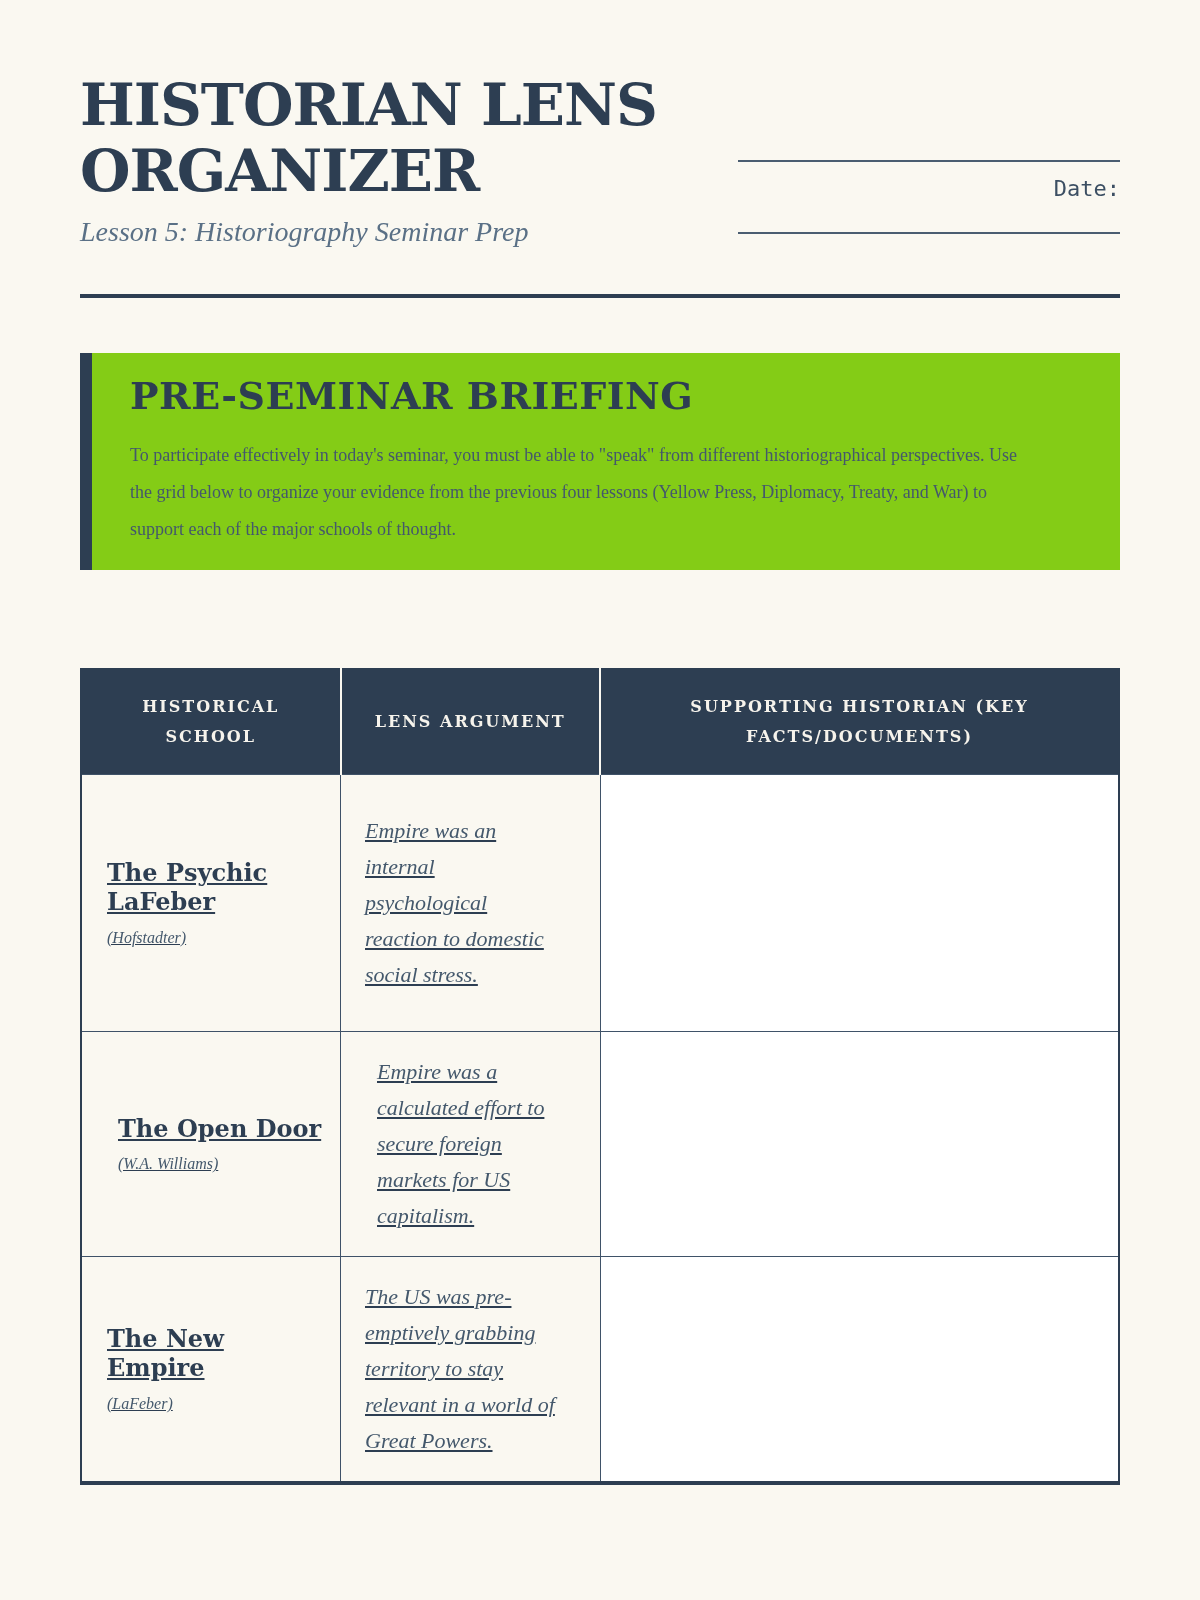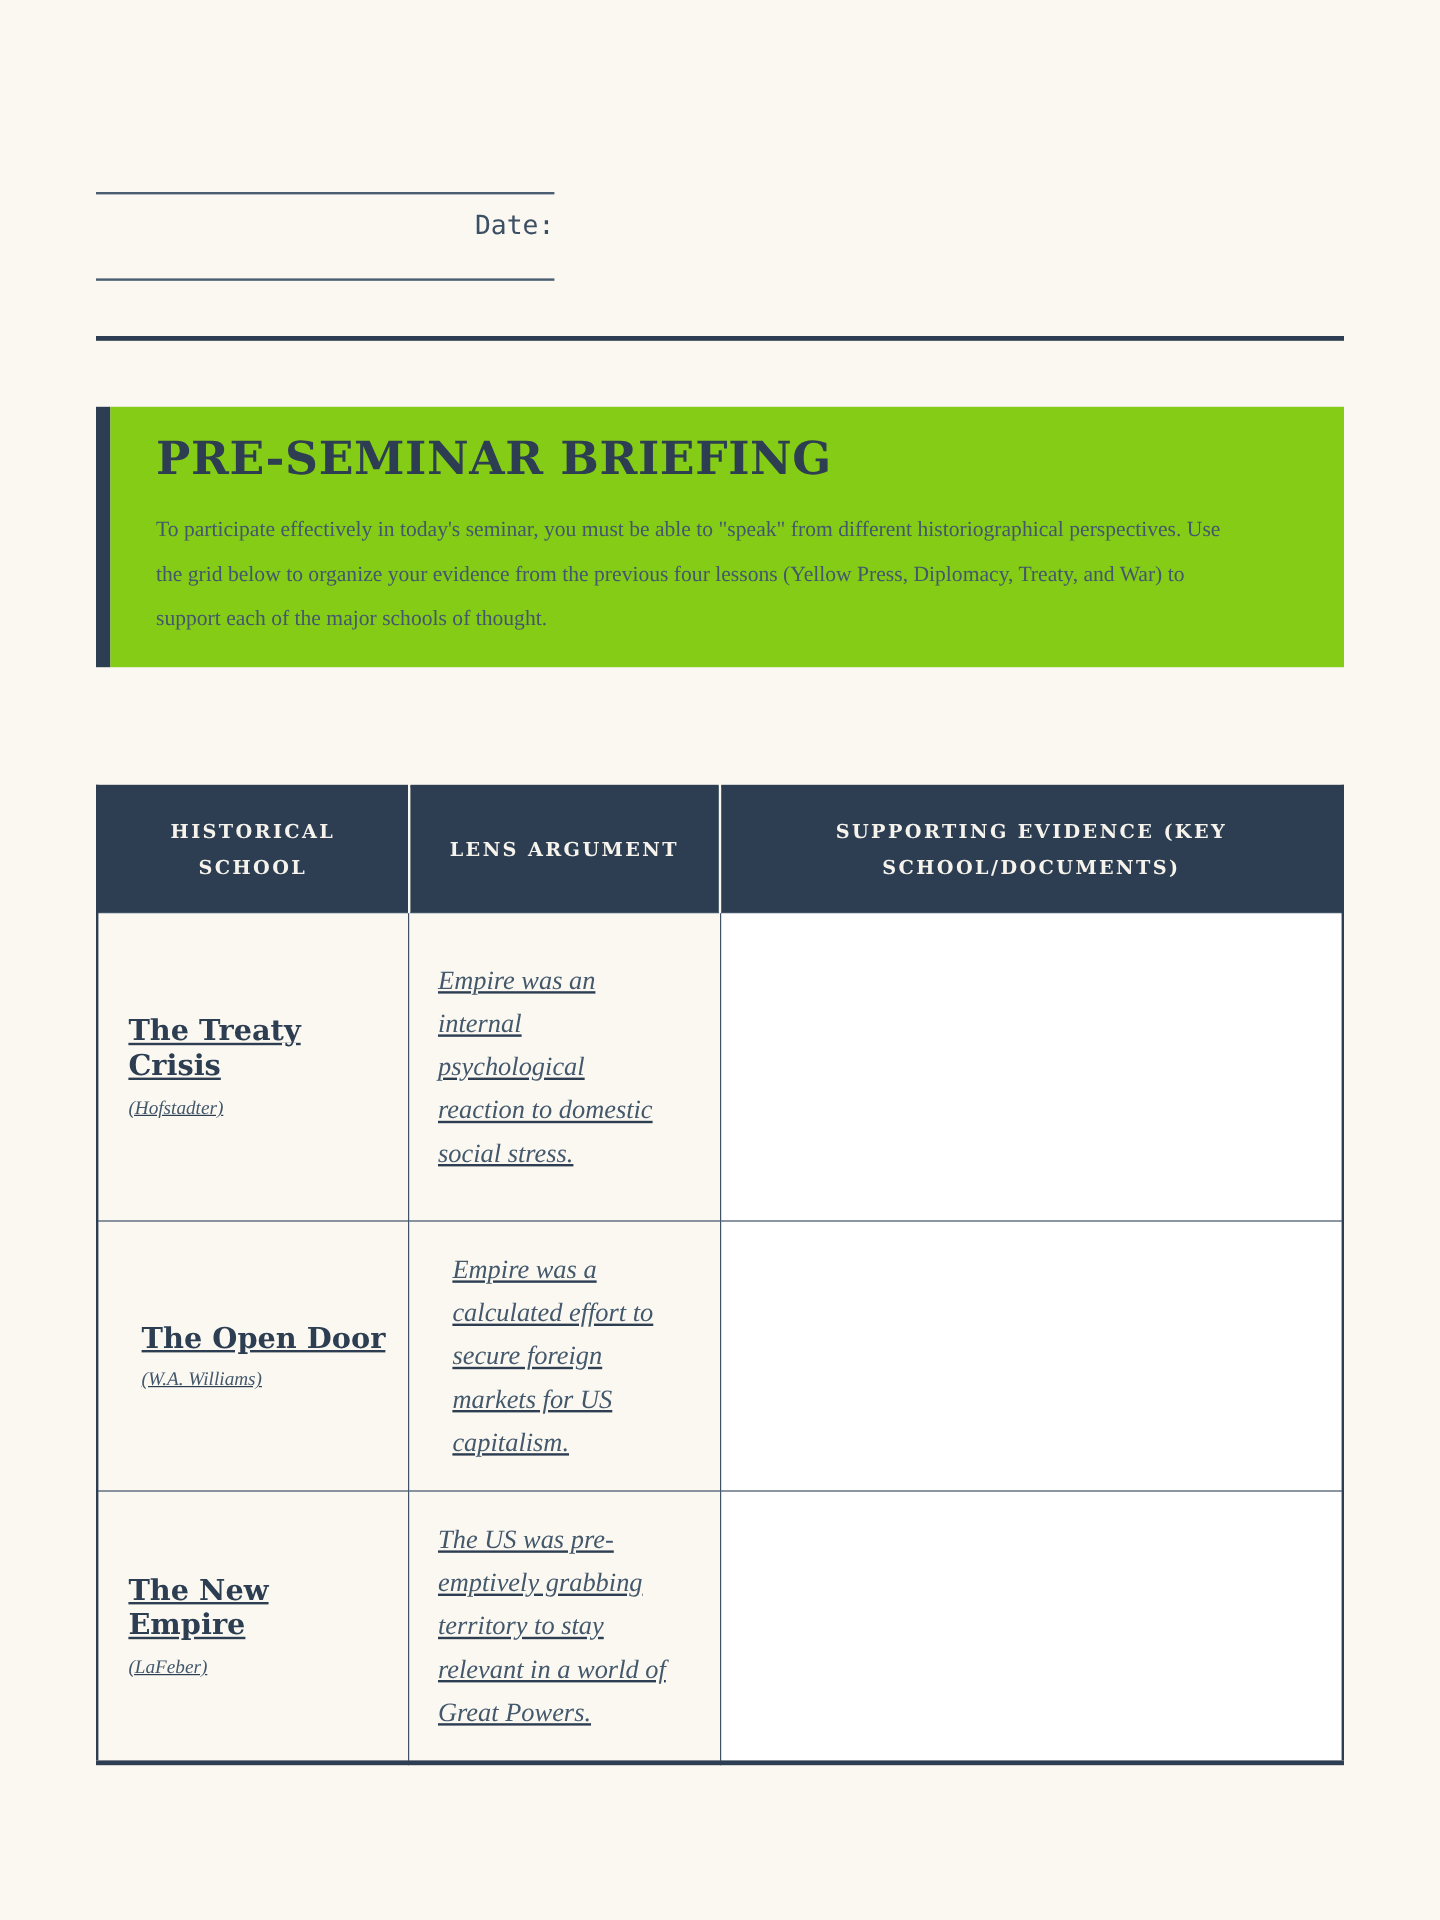--- a/index.html
+++ b/index.html
@@ -148,20 +148,24 @@
   tr.row-1 td { height: 257px; }
   tr.row-2 td { height: 219px; padding-left: 36px; }
   tr.row-3 td { height: 221px; }
 </style>
 </head>
 <body>
 
 <div class="content">
 
   <div class="header-row">
+    <div class="title-block">
+      <h1 class="page-title">HISTORIAN LENS ORGANIZER</h1>
+      <div class="page-subtitle">Lesson 5: Historiography Seminar Prep</div>
+    </div>
 
     <div class="namedate-block">
       <div class="nd-field">
         <div class="nd-line"></div>
       </div>
       <div class="nd-field">
         <div class="nd-label">Date:</div>
         <div class="nd-line"></div>
       </div>
     </div>
@@ -180,27 +184,27 @@
   <table class="worksheet-table">
     <colgroup>
         <col class="c1">
         <col class="c2">
         <col class="c3">
       </colgroup>
     <thead>
       <tr>
         <th>HISTORICAL SCHOOL</th>
         <th>LENS ARGUMENT</th>
-        <th>SUPPORTING EVIDENCE (KEY SCHOOL/DOCUMENTS)</th>
+        <th>SUPPORTING HISTORIAN (KEY FACTS/DOCUMENTS)</th>
       </tr>
     </thead>
     <tbody>
       <tr class="row-1">
         <td class="school-cell">
-          <div class="school-name">The Treaty Crisis</div>
+          <div class="school-name">The Psychic LaFeber</div>
           <div class="school-attr">(Hofstadter)</div>
         </td>
         <td class="argument-cell">
           <p class="argument-text">Empire was an internal psychological reaction to domestic social stress.</p>
         </td>
         <td class="evidence-cell"></td>
       </tr>
       <tr class="row-2">
         <td class="school-cell">
           <div class="school-name">The Open Door</div>

